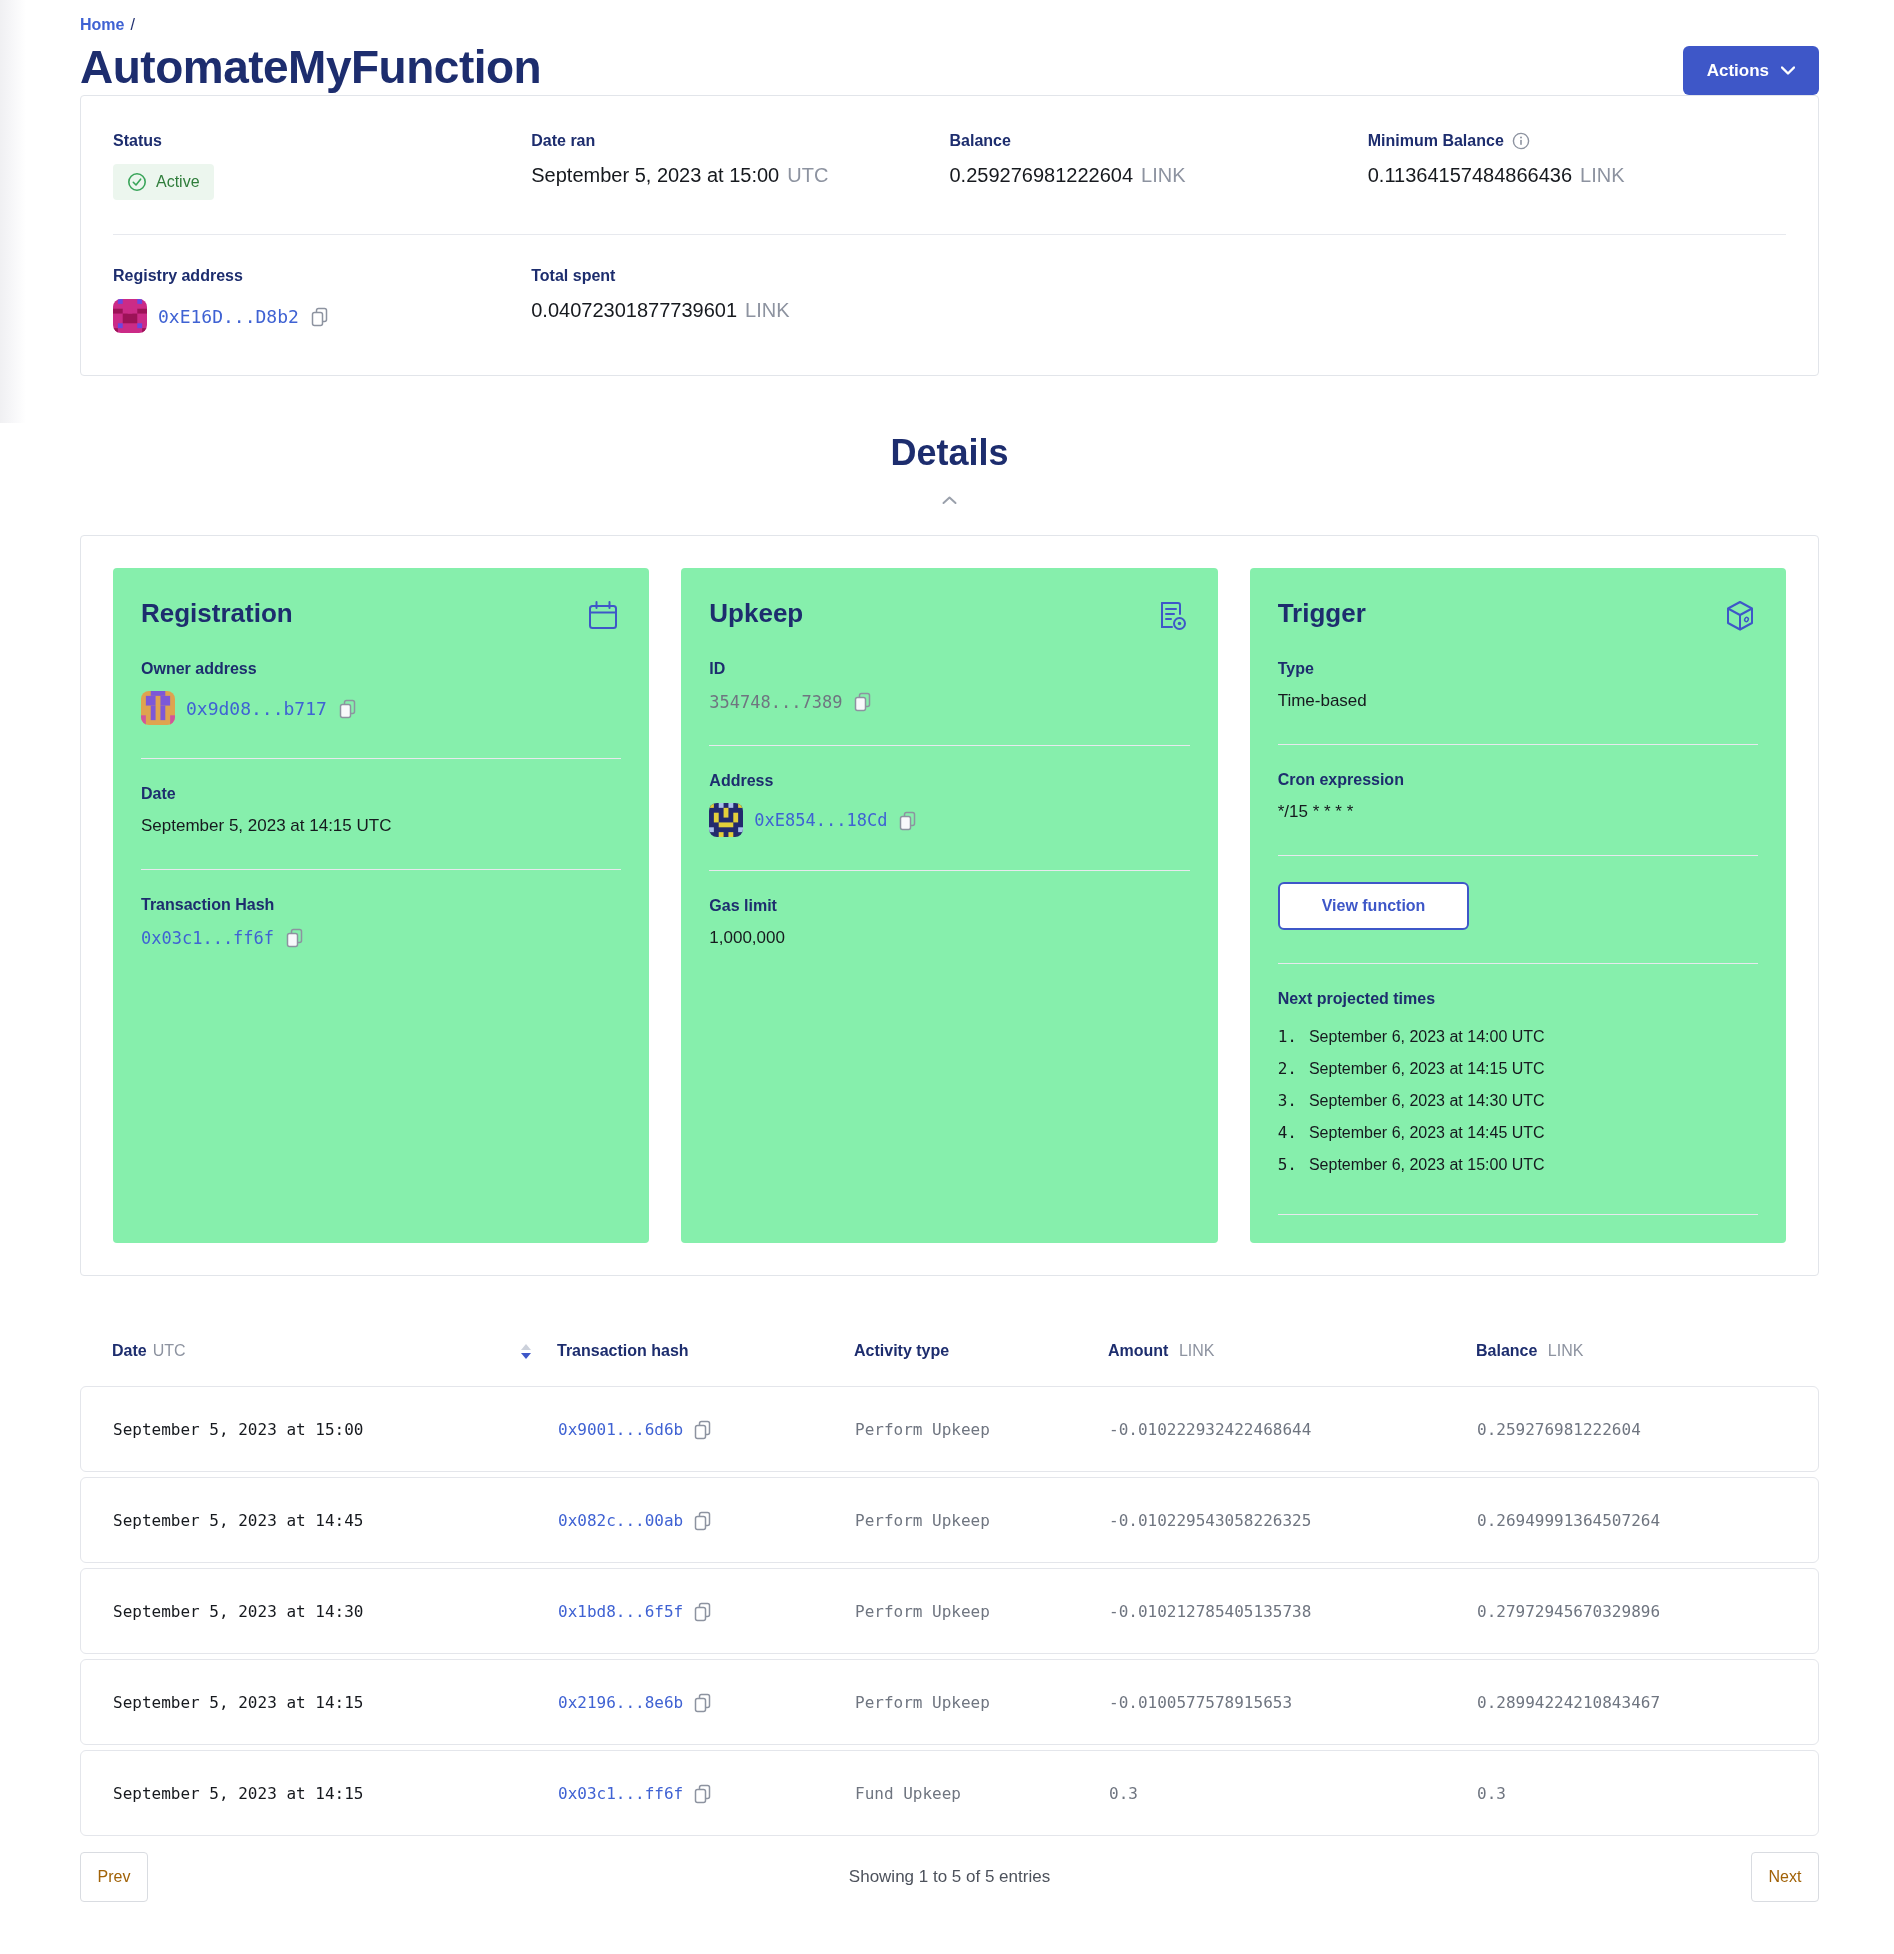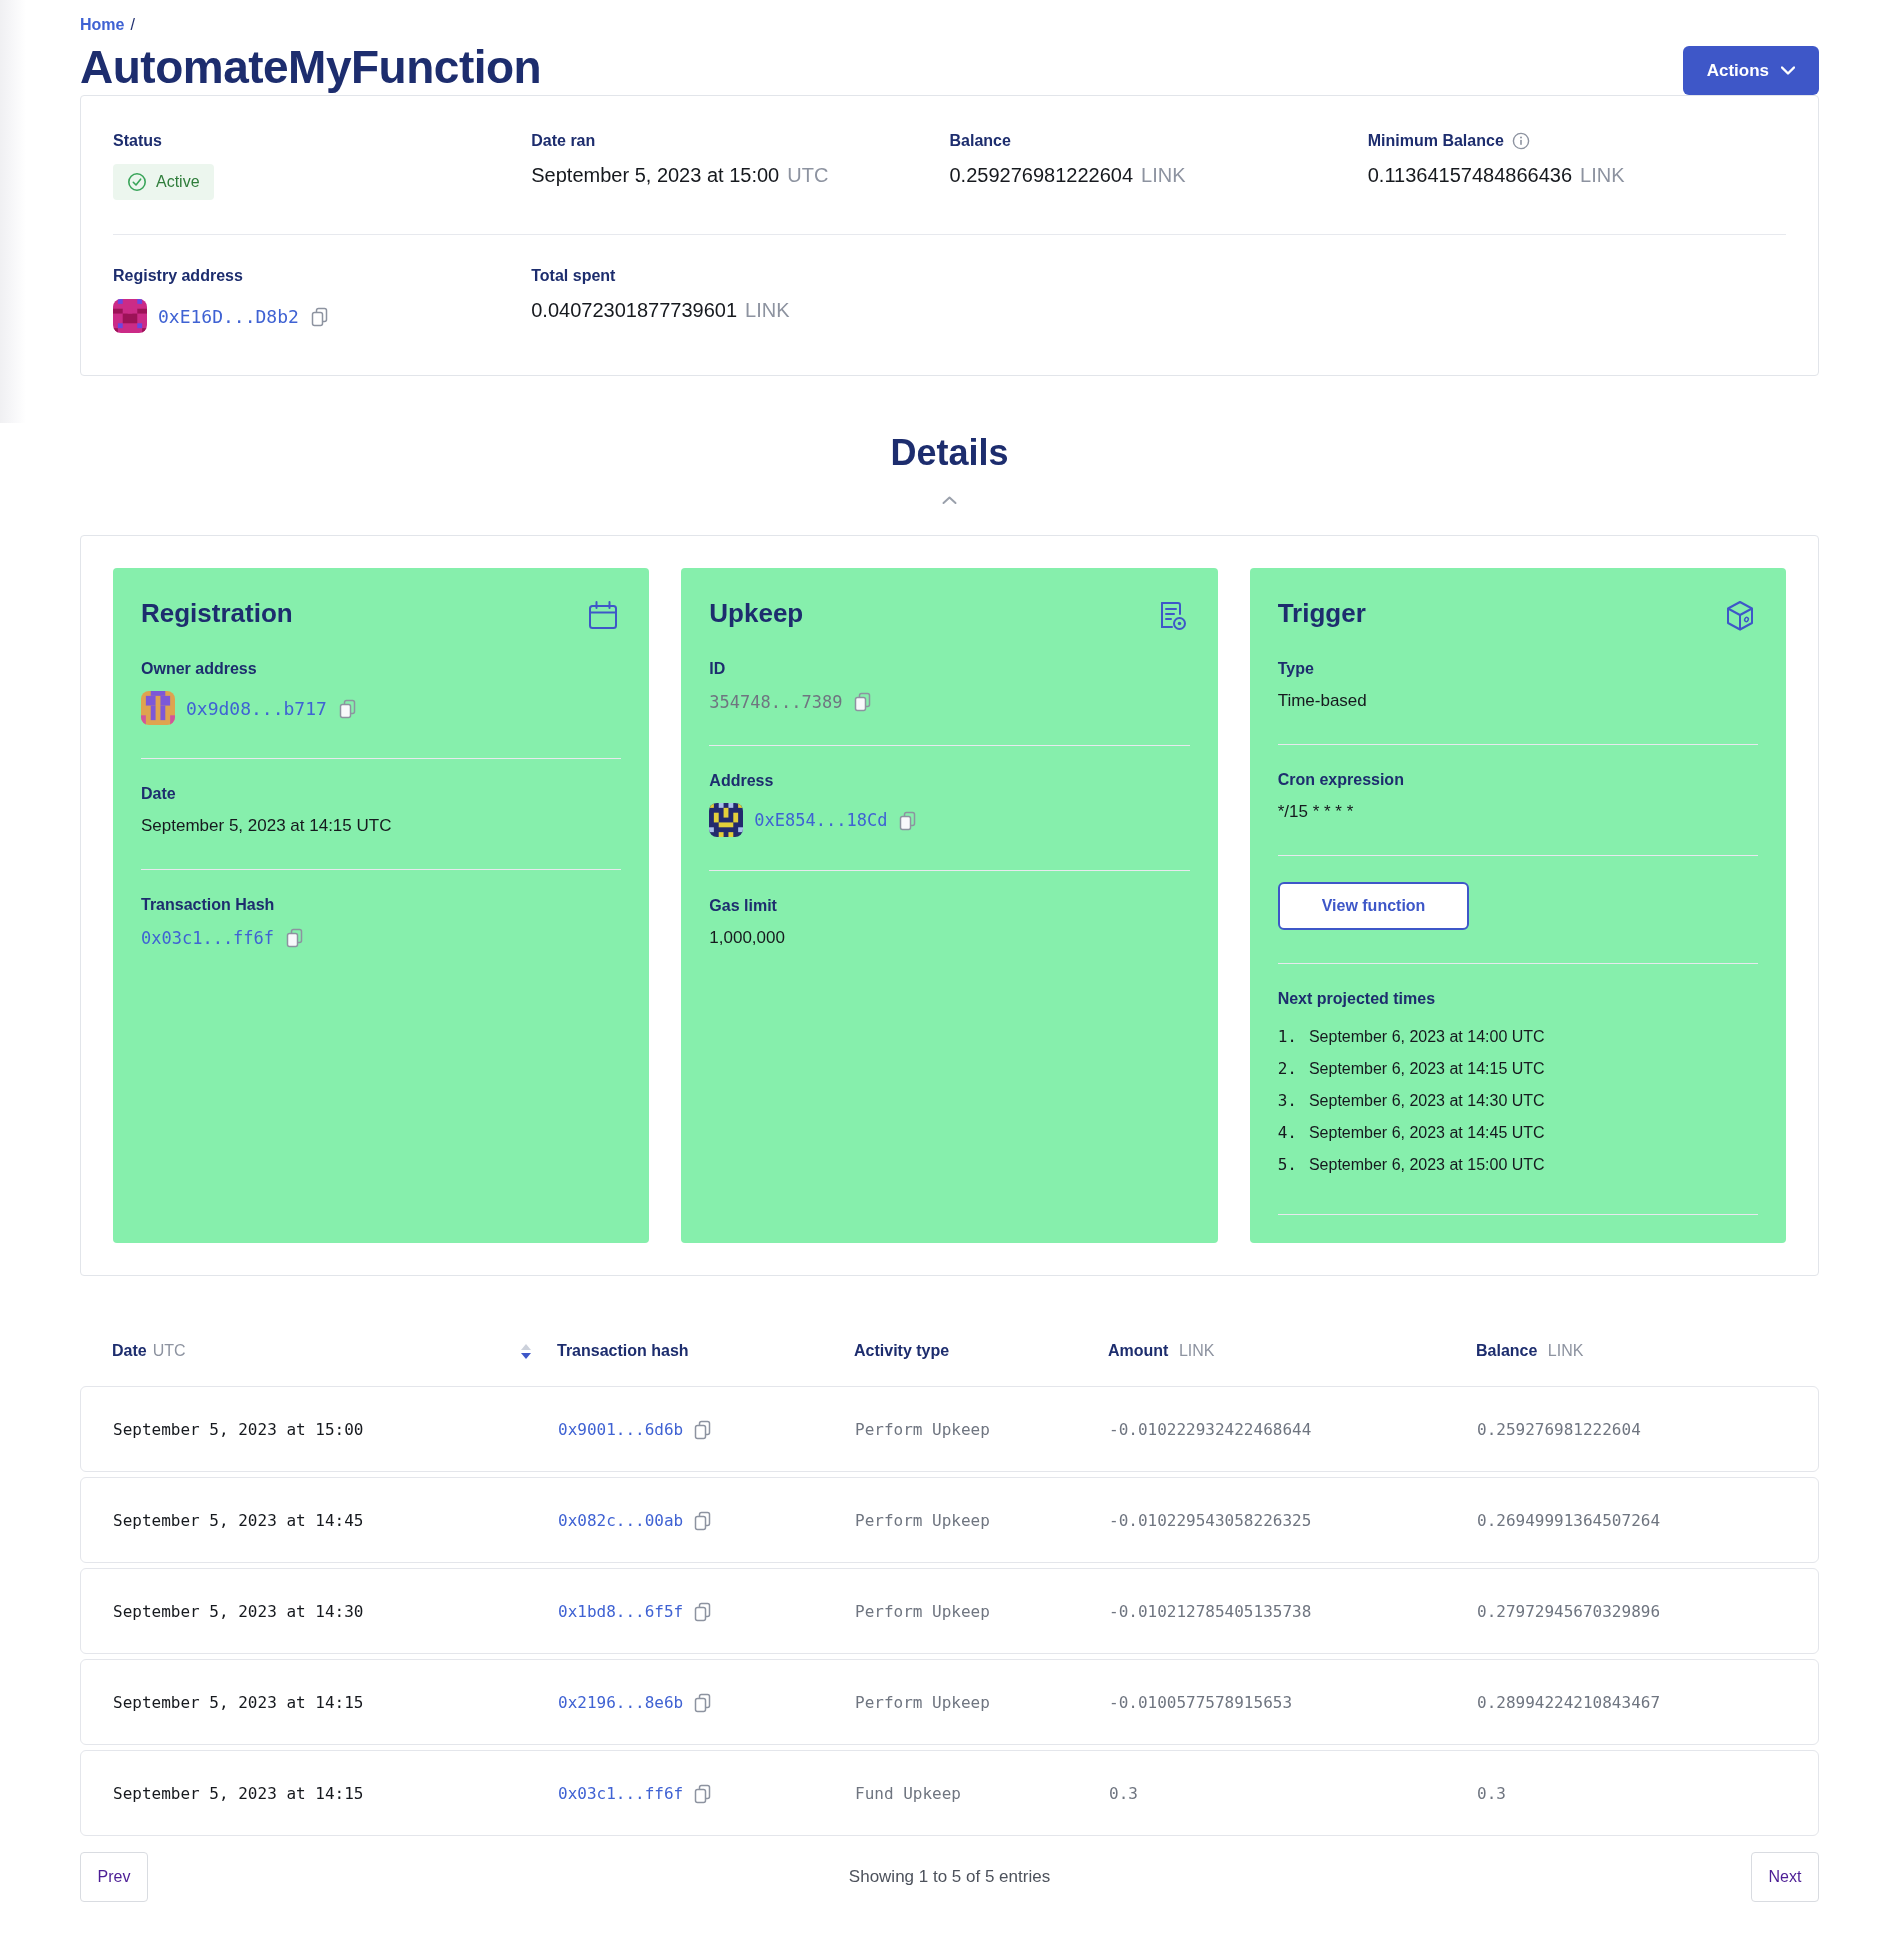--- a/index.html
+++ b/index.html
@@ -72,21 +72,21 @@
   .rows { margin-top:26px; }
   .row-card { border:1px solid #e4e6eb; border-radius:6px; height:86px; display:flex; align-items:center;
     padding:0 32px; margin-bottom:5px; font-family:"DejaVu Sans Mono", monospace; font-size:16px; }
   .cell-date { color:#16191e; }
   .cell-hash { display:flex; align-items:center; gap:10px; }
   .cell-hash a { color:#3f62d3; text-decoration:none; font-size:16px; }
   .cell-muted { color:#6f7580; }
 
   .pager { margin-top:16px; display:flex; align-items:center; justify-content:space-between; }
   .pg-btn { width:68px; height:50px; background:#fff; border:1px solid #d9dce1; border-radius:4px;
-    color:#4c1d95; font-size:16px; font-family:inherit; cursor:pointer;text-align:center; }
+    color:#a16207; font-size:16px; font-family:inherit; cursor:pointer;text-align:center; }
   .pg-info { color:#4d525c; font-size:17px; }
 
   svg { display:block; }
 </style>
 </head>
 <body>
 
 <div class="page">
   <div class="left-artifact"></div>
 

